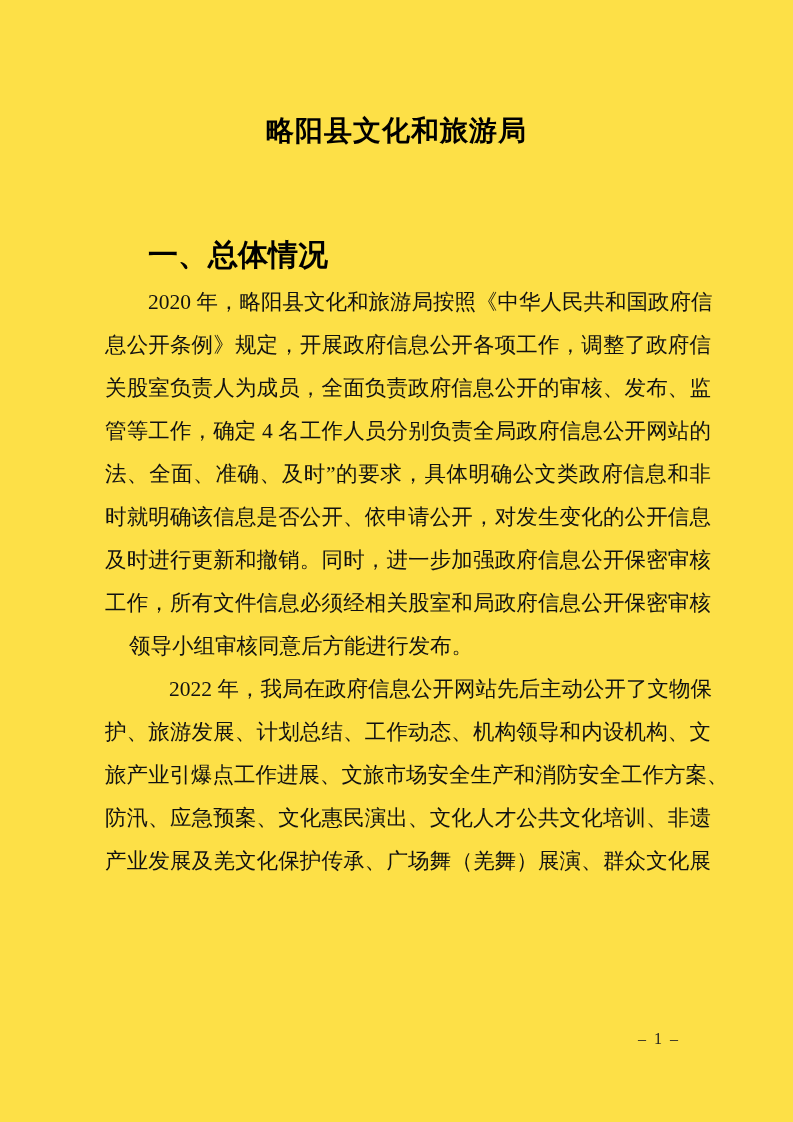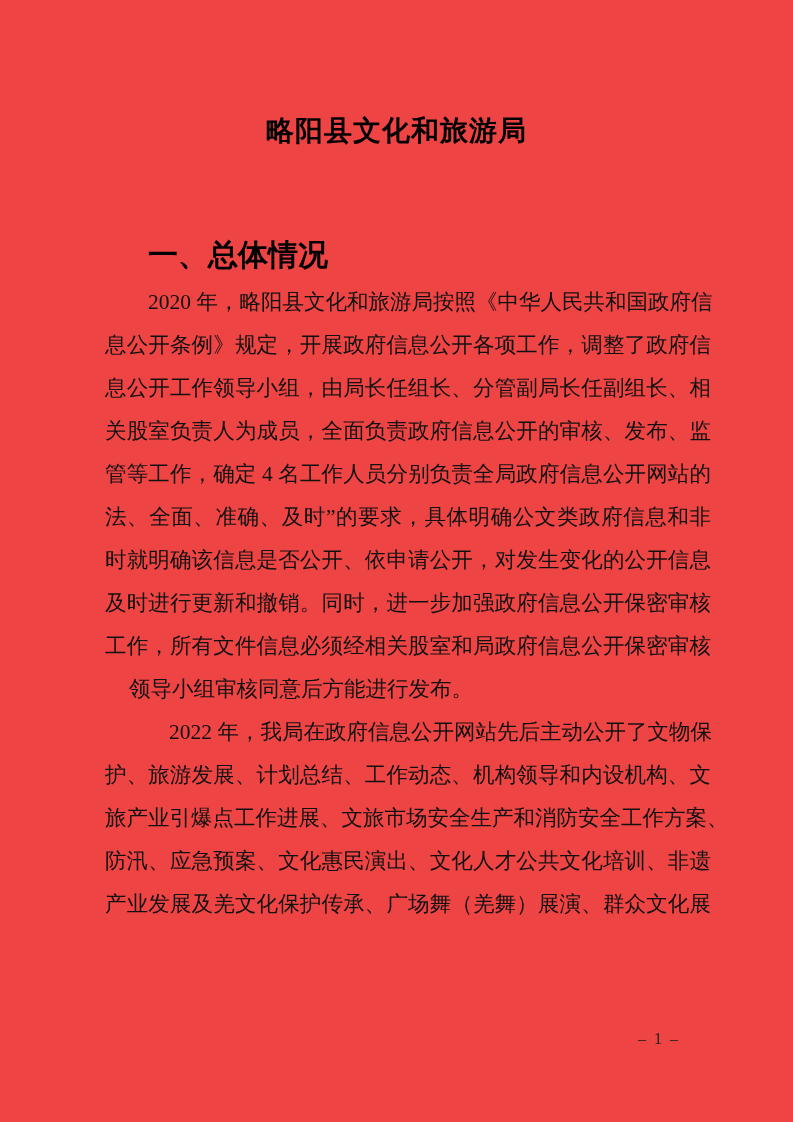--- a/index.html
+++ b/index.html
@@ -69,33 +69,32 @@
     right: 113px;
     font-family: "Liberation Serif", "DejaVu Serif", serif;
     font-size: 16px;
     letter-spacing: 2px;
     color: #222222;
   }
 </style>
 </head>
 <body>
 
-<div class="page" style="background: #ef4444;">
+<div class="page" style="background: #fde047;">
 
   <div class="title-block">
     <div>略阳县文化和旅游局</div>
   </div>
 
   <div class="section-heading">一、总体情况</div>
 
   <div class="doc-body" style="color: rgb(17, 17, 17);">
       <div class="paragraph">
         <div class="line" style="text-indent: 43px;">2020 年，略阳县文化和旅游局按照《中华人民共和国政府信</div>
         <div class="line">息公开条例》规定，开展政府信息公开各项工作，调整了政府信</div>
-        <div class="line">息公开工作领导小组，由局长任组长、分管副局长任副组长、相</div>
         <div class="line">关股室负责人为成员，全面负责政府信息公开的审核、发布、监</div>
         <div class="line">管等工作，确定 4 名工作人员分别负责全局政府信息公开网站的</div>
         <div class="line">法、全面、准确、及时”的要求，具体明确公文类政府信息和非</div>
         <div class="line">时就明确该信息是否公开、依申请公开，对发生变化的公开信息</div>
         <div class="line">及时进行更新和撤销。同时，进一步加强政府信息公开保密审核</div>
         <div class="line">工作，所有文件信息必须经相关股室和局政府信息公开保密审核</div>
         <div class="line para-end">领导小组审核同意后方能进行发布。</div>
       </div>
       <div class="paragraph">
         <div class="line" style="text-indent: 64px;">2022 年，我局在政府信息公开网站先后主动公开了文物保</div>

